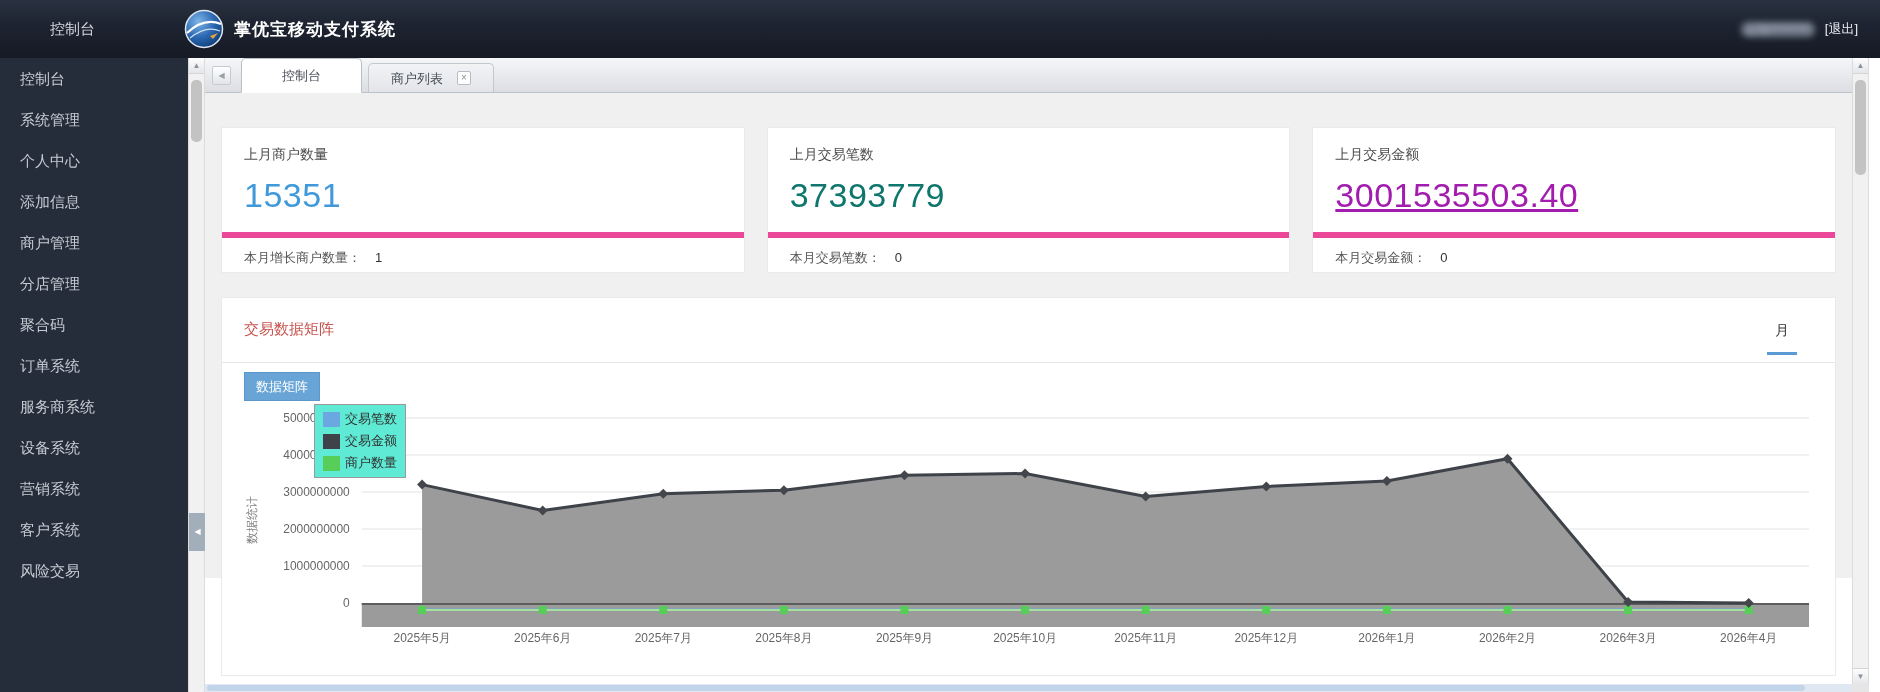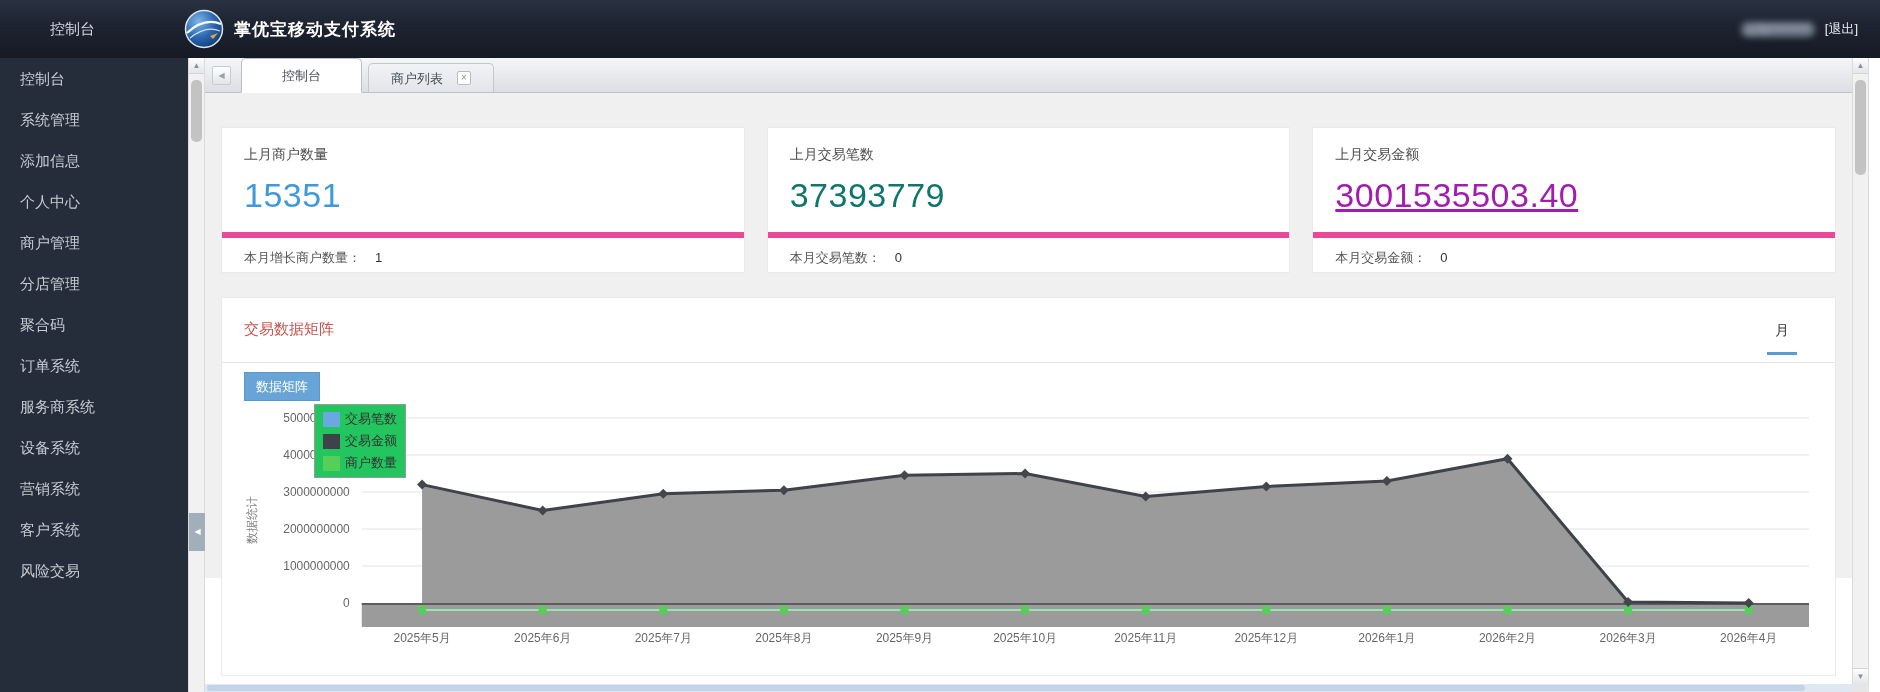--- a/index.html
+++ b/index.html
@@ -63,21 +63,21 @@
   .panel { position:absolute; left:16px; right:16px; top:204px; height:379px; background:#fff; border:1px solid #eaeaea; }
   .panel-title { position:absolute; left:22px; top:22px; color:#c75450; font-size:15px; }
   .panel-divider { position:absolute; left:0; right:0; top:64px; border-top:1px solid #e6e6e6; }
   .period-tab { position:absolute; right:38px; top:24px; font-size:14px; color:#333; padding:0 8px 12px;
                 border-bottom:3px solid #5b9bd5; cursor:pointer; }
   .matrix-btn { position:absolute; left:22px; top:74px; width:76px; height:29px; background:#68a5d6;
                 border:1px solid #5b98c9; border-radius:0; color:#fff; font-size:13px; text-align:center;
                 line-height:27px; cursor:pointer; }
   .chart-wrap { position:absolute; left:20px; right:20px; top:104px; height:260px; }
   .chart-wrap svg { display:block; }
-  .legend { position:absolute; left:72px; top:2px; background:#22c55e; border:1px solid #9a9a9a; padding:5px 8px;
+  .legend { position:absolute; left:72px; top:2px; background:#5eead4; border:1px solid #9a9a9a; padding:5px 8px;
             display:flex; flex-direction:column; gap:4px; z-index:2; }
   .legend-row { display:flex; align-items:center; gap:5px; font-size:13px; color:#333; cursor:pointer; }
   .legend-swatch { width:17px; height:15px; display:inline-block; }
 </style>
 </head>
 <body>
 
 <div class="app-header">
   <span class="hdr-nav">控制台</span>
   <span class="hdr-logo">
@@ -98,22 +98,22 @@
   <span class="hdr-title">掌优宝移动支付系统</span>
   <span class="hdr-right">
     <span class="user-masked">175********</span>
     <span class="logout">[退出]</span>
   </span>
 </div>
 
 <nav class="sidebar" id="sidebar">
     <div class="side-item">控制台</div>
     <div class="side-item">系统管理</div>
+    <div class="side-item">个人中心</div>
     <div class="side-item">添加信息</div>
-    <div class="side-item">个人中心</div>
     <div class="side-item">商户管理</div>
     <div class="side-item">分店管理</div>
     <div class="side-item">聚合码</div>
     <div class="side-item">订单系统</div>
     <div class="side-item">服务商系统</div>
     <div class="side-item">设备系统</div>
     <div class="side-item">营销系统</div>
     <div class="side-item">客户系统</div>
     <div class="side-item">风险交易</div>
   </nav>

